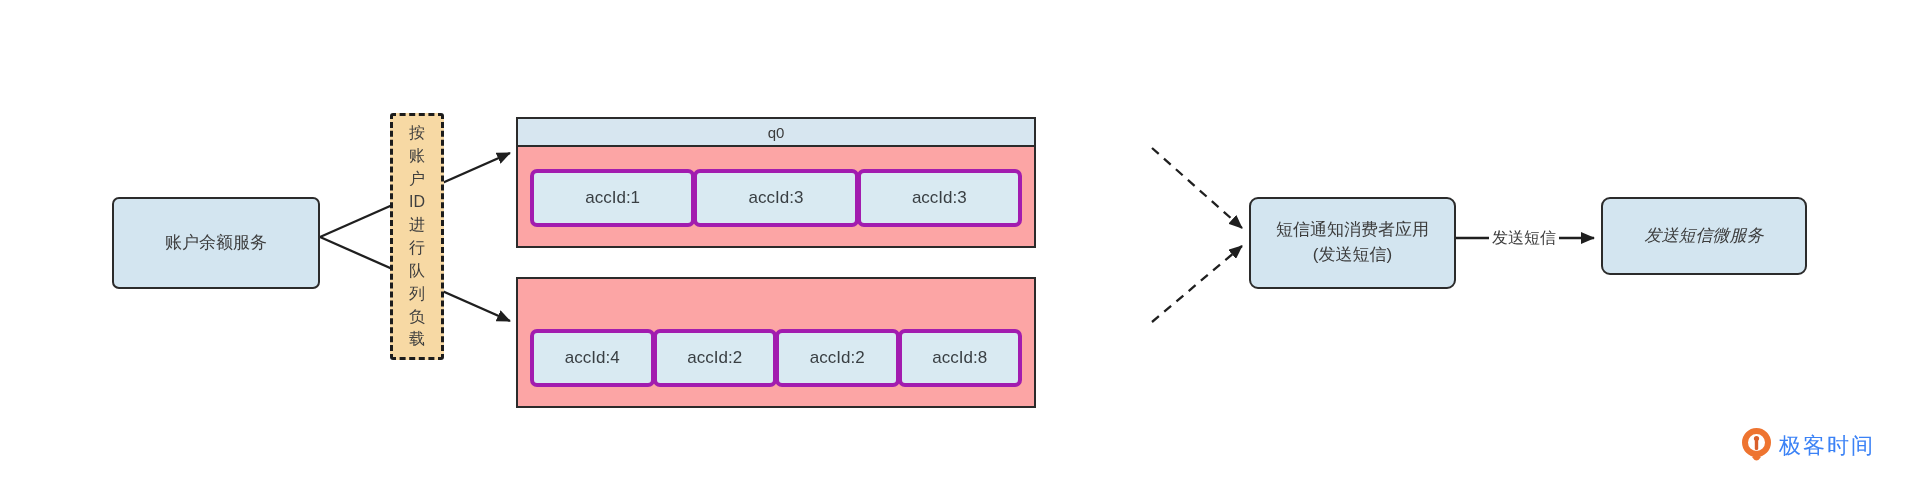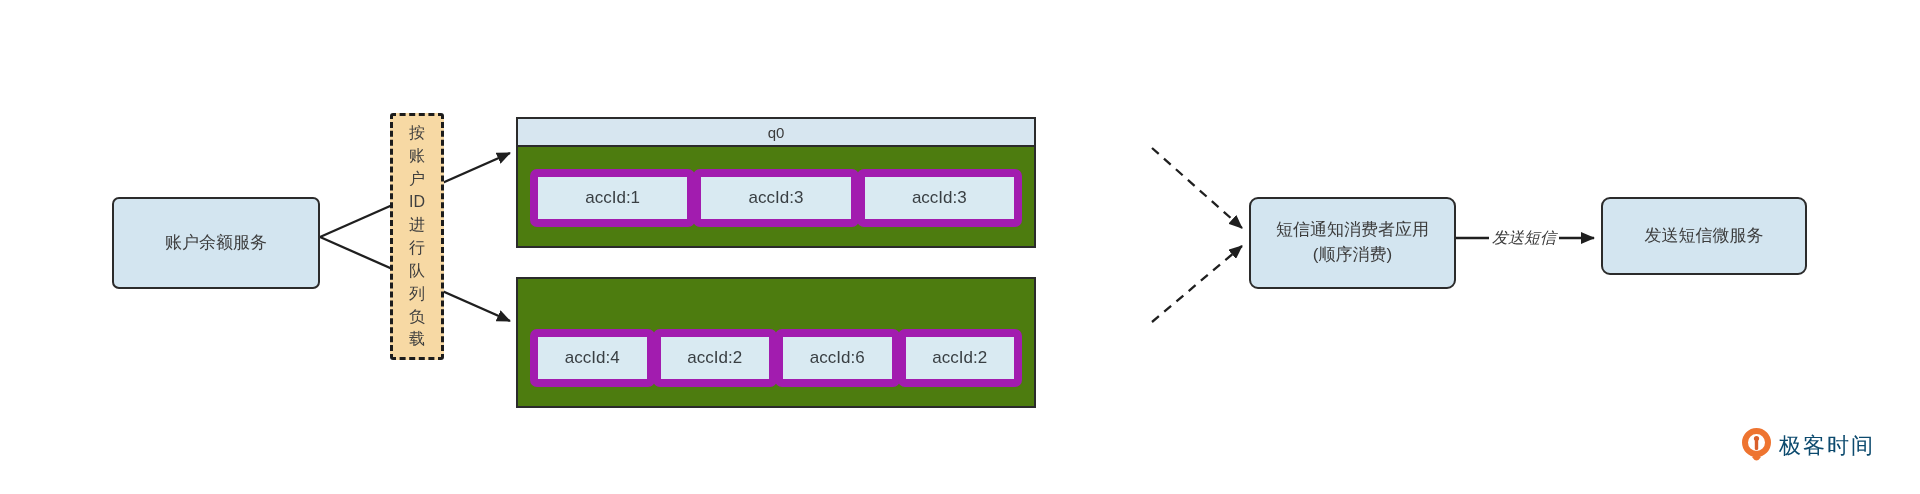--- a/index.html
+++ b/index.html
@@ -9,63 +9,63 @@
   }
   #edges{position:absolute;left:0;top:0;z-index:1;}
   .node{
     position:absolute;box-sizing:border-box;z-index:2;
     background:#d3e5f0;border:2px solid #2b2b2b;border-radius:7px;
     display:flex;flex-direction:column;align-items:center;justify-content:center;
     font-size:17px;line-height:1.45;color:#3c3c3c;text-align:center;
   }
   #left-box{left:112px;top:197px;width:208px;height:92px;}
   #consumer-box{left:1249px;top:197px;width:207px;height:92px;border-radius:9px;}
-  #sms-box{left:1601px;top:197px;width:206px;height:78px;border-radius:9px;}
+  #sms-box{left:1601px;top:197px;width:206px;height:78px;border-radius:9px;font-style:italic;}
 
   .strip{
     position:absolute;left:390px;top:113px;width:54px;height:247px;z-index:3;
     box-sizing:border-box;background:#f7d9a4;border:3px dashed #1c1c1c;border-radius:3px;
     display:flex;flex-direction:column;align-items:center;justify-content:space-around;
     padding:6px 0;font-size:16px;color:#3f3f3f;
   }
   .strip span{display:block;line-height:1;}
 
   .queue{
     position:absolute;left:516px;width:520px;height:131px;z-index:2;
-    box-sizing:border-box;background:#4d7c0f;border:2px solid #2b2b2b;
+    box-sizing:border-box;background:#fca5a5;border:2px solid #2b2b2b;
   }
   .queue-band{
     height:26px;background:#d7e6f0;border-bottom:2px solid #2b2b2b;
     display:flex;align-items:center;justify-content:center;
     font-size:15px;color:#3c3c3c;
   }
   #queue-q0{top:117px;}
   #queue-q1{top:277px;}
   .queue-cells{
     position:absolute;left:12px;right:12px;top:50px;height:58px;display:flex;
   }
   .qcell{
     flex:1;margin-left:-2px;box-sizing:border-box;
-    background:#d9eaf2;border:8px solid #a21caf;border-radius:7px;
+    background:#d9eaf2;border:4px solid #a21caf;border-radius:7px;
     display:flex;align-items:center;justify-content:center;
     font-size:17px;color:#393f43;
   }
   .qcell:first-child{margin-left:0;}
 
   #edge-label{
     position:absolute;left:1489px;top:228px;z-index:2;
-    background:#ffffff;padding:0 3px;font-size:16px;color:#3c3c3c;font-style:italic;
+    background:#ffffff;padding:0 3px;font-size:16px;color:#3c3c3c;
   }
 
   #logo{
     position:absolute;left:1741px;top:427px;z-index:2;
     display:flex;align-items:center;gap:7px;
   }
   #logo .logo-text{
-    font-size:22px;color:#0c4a6e;letter-spacing:2px;font-weight:500;text-align:center;
+    font-size:22px;color:#3b82f6;letter-spacing:2px;font-weight:500;text-align:center;
   }
 </style>
 </head>
 <body>
 
 <div id="canvas">
 
   <svg id="edges" width="1920" height="494" viewBox="0 0 1920 494">
     <defs>
       <marker id="arrow" markerUnits="userSpaceOnUse" markerWidth="15" markerHeight="12" refX="13" refY="6" orient="auto">
@@ -104,28 +104,28 @@
       <div class="qcell">accId:1</div>
       <div class="qcell">accId:3</div>
       <div class="qcell">accId:3</div>
     </div>
   </div>
 
   <div class="queue" id="queue-q1">
     <div class="queue-cells">
       <div class="qcell">accId:4</div>
       <div class="qcell">accId:2</div>
-      <div class="qcell">accId:6</div>
       <div class="qcell">accId:2</div>
+      <div class="qcell">accId:8</div>
     </div>
   </div>
 
   <div class="node" id="consumer-box">
     <span>短信通知消费者应用</span>
-    <span>(顺序消费)</span>
+    <span>(发送短信)</span>
   </div>
 
   <div id="edge-label">发送短信</div>
 
   <div class="node" id="sms-box">
     <span>发送短信微服务</span>
   </div>
 
   <div id="logo">
     <svg width="31" height="37" viewBox="0 0 31 37">

